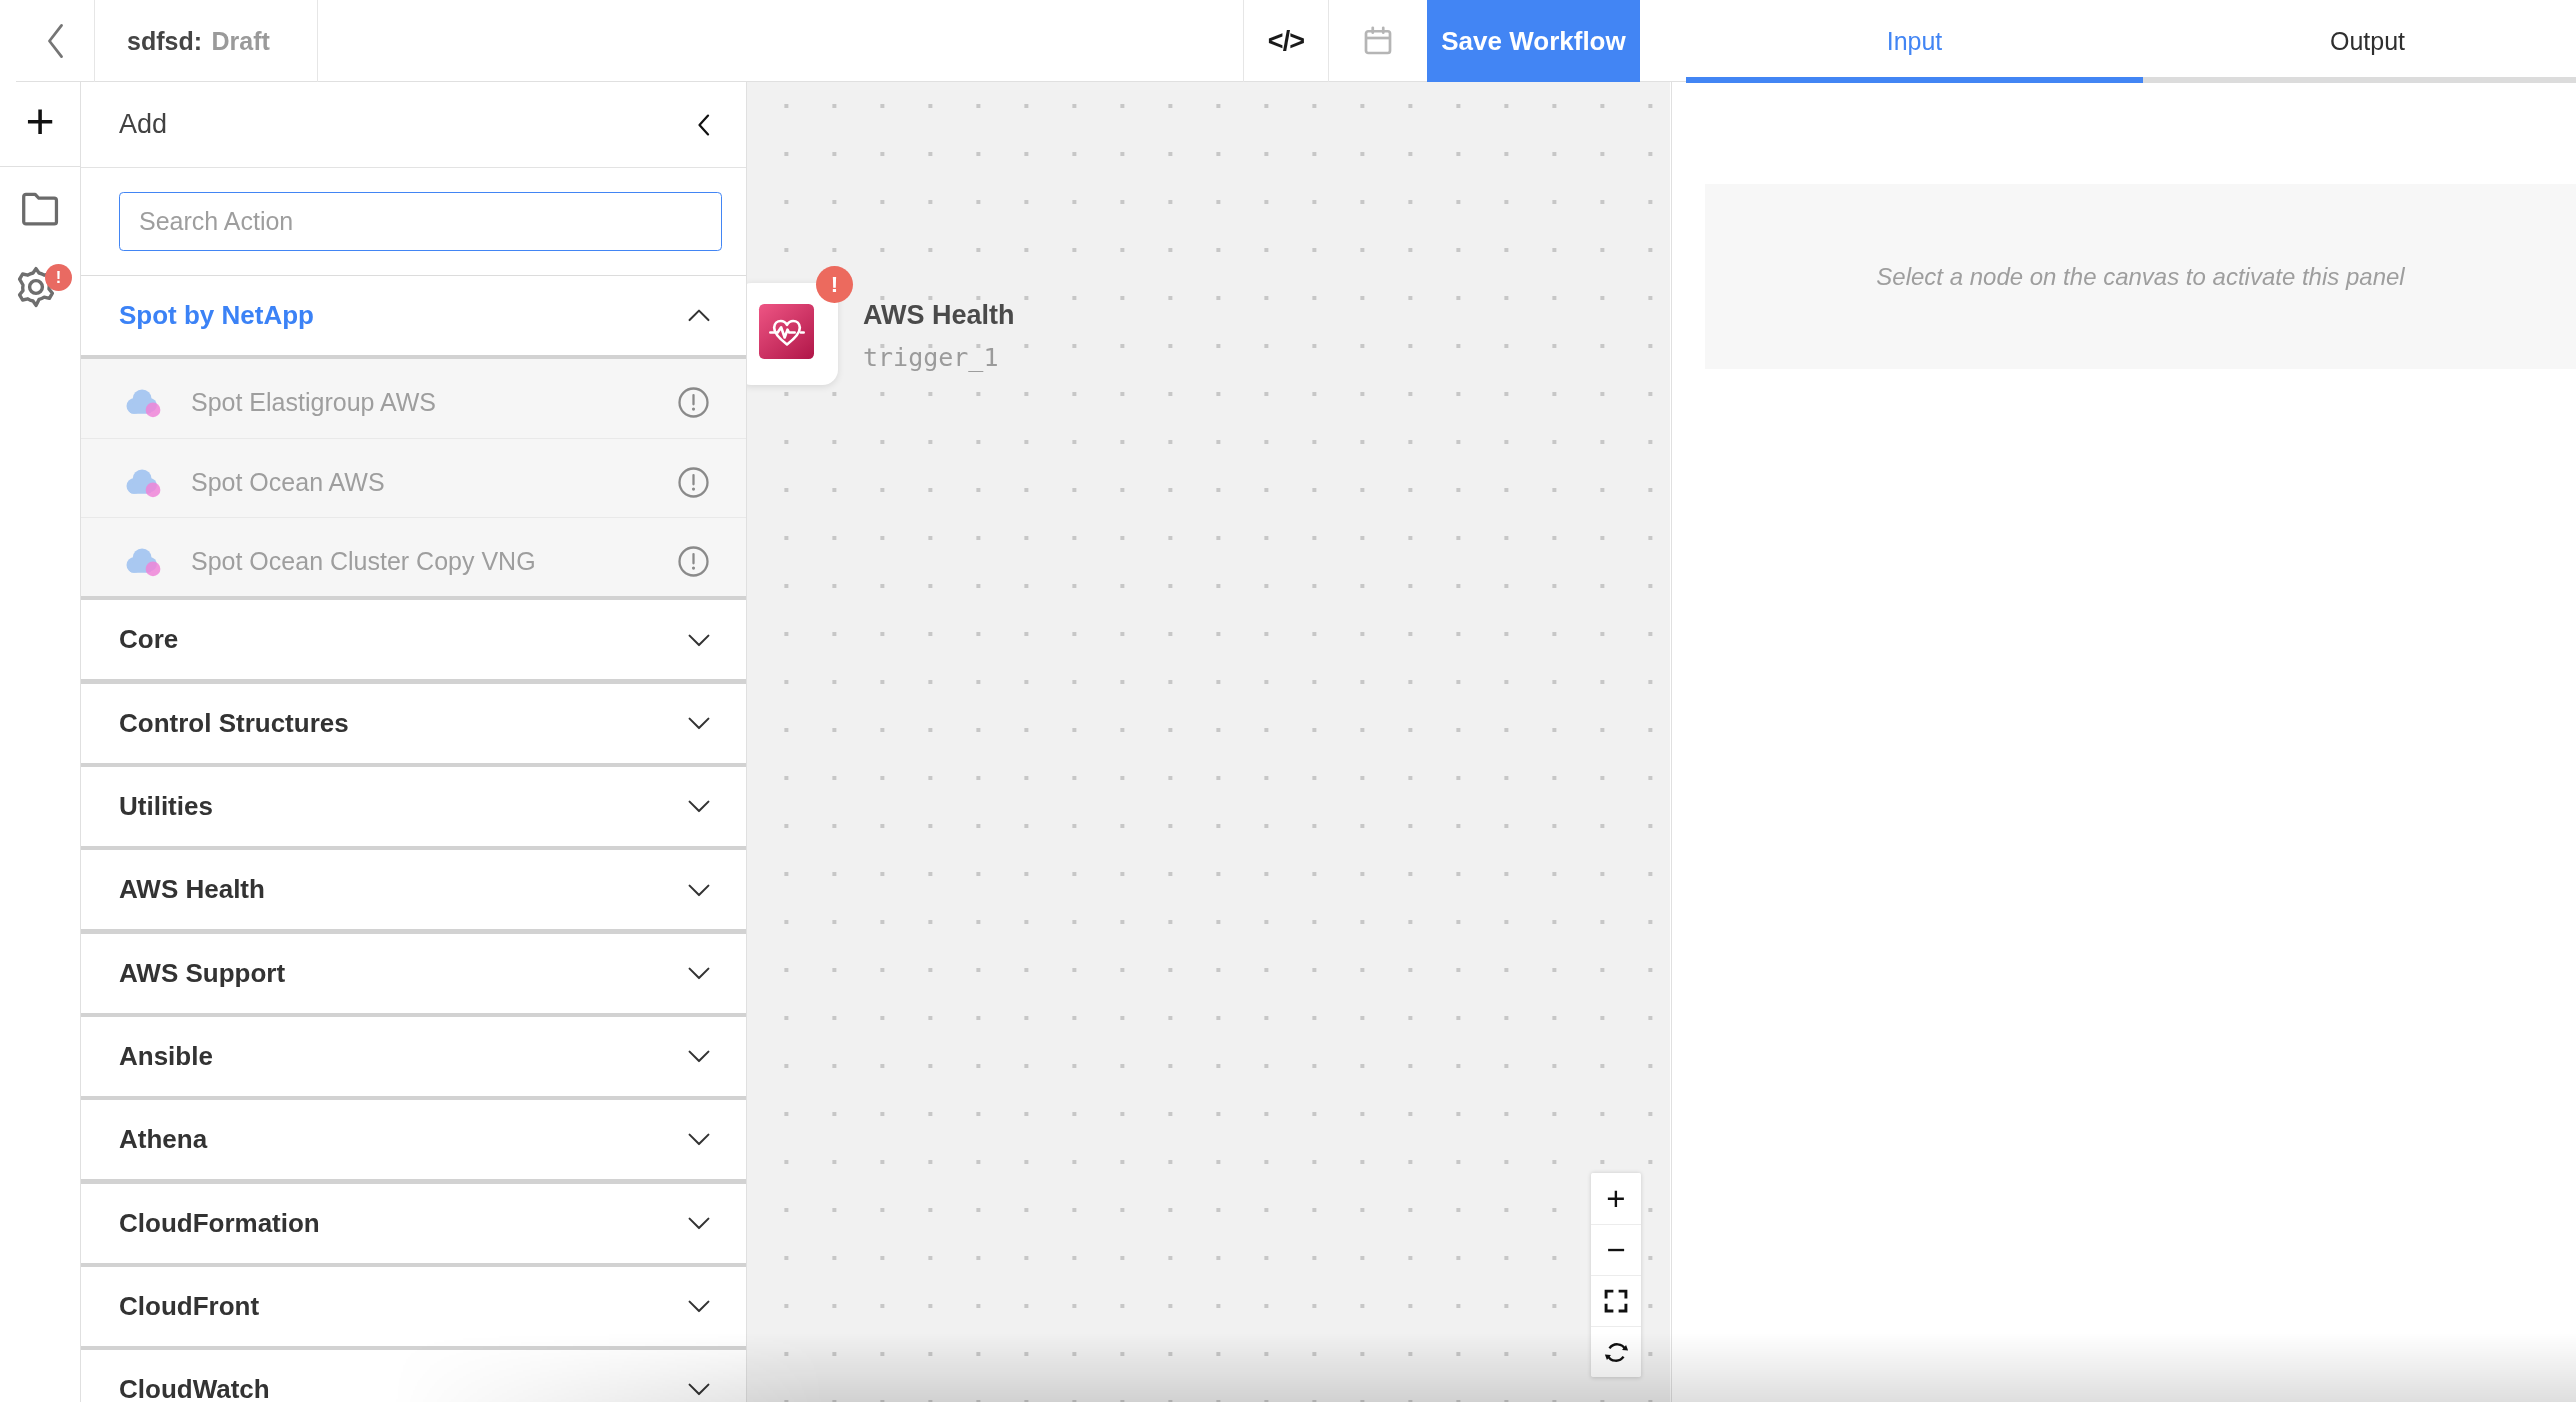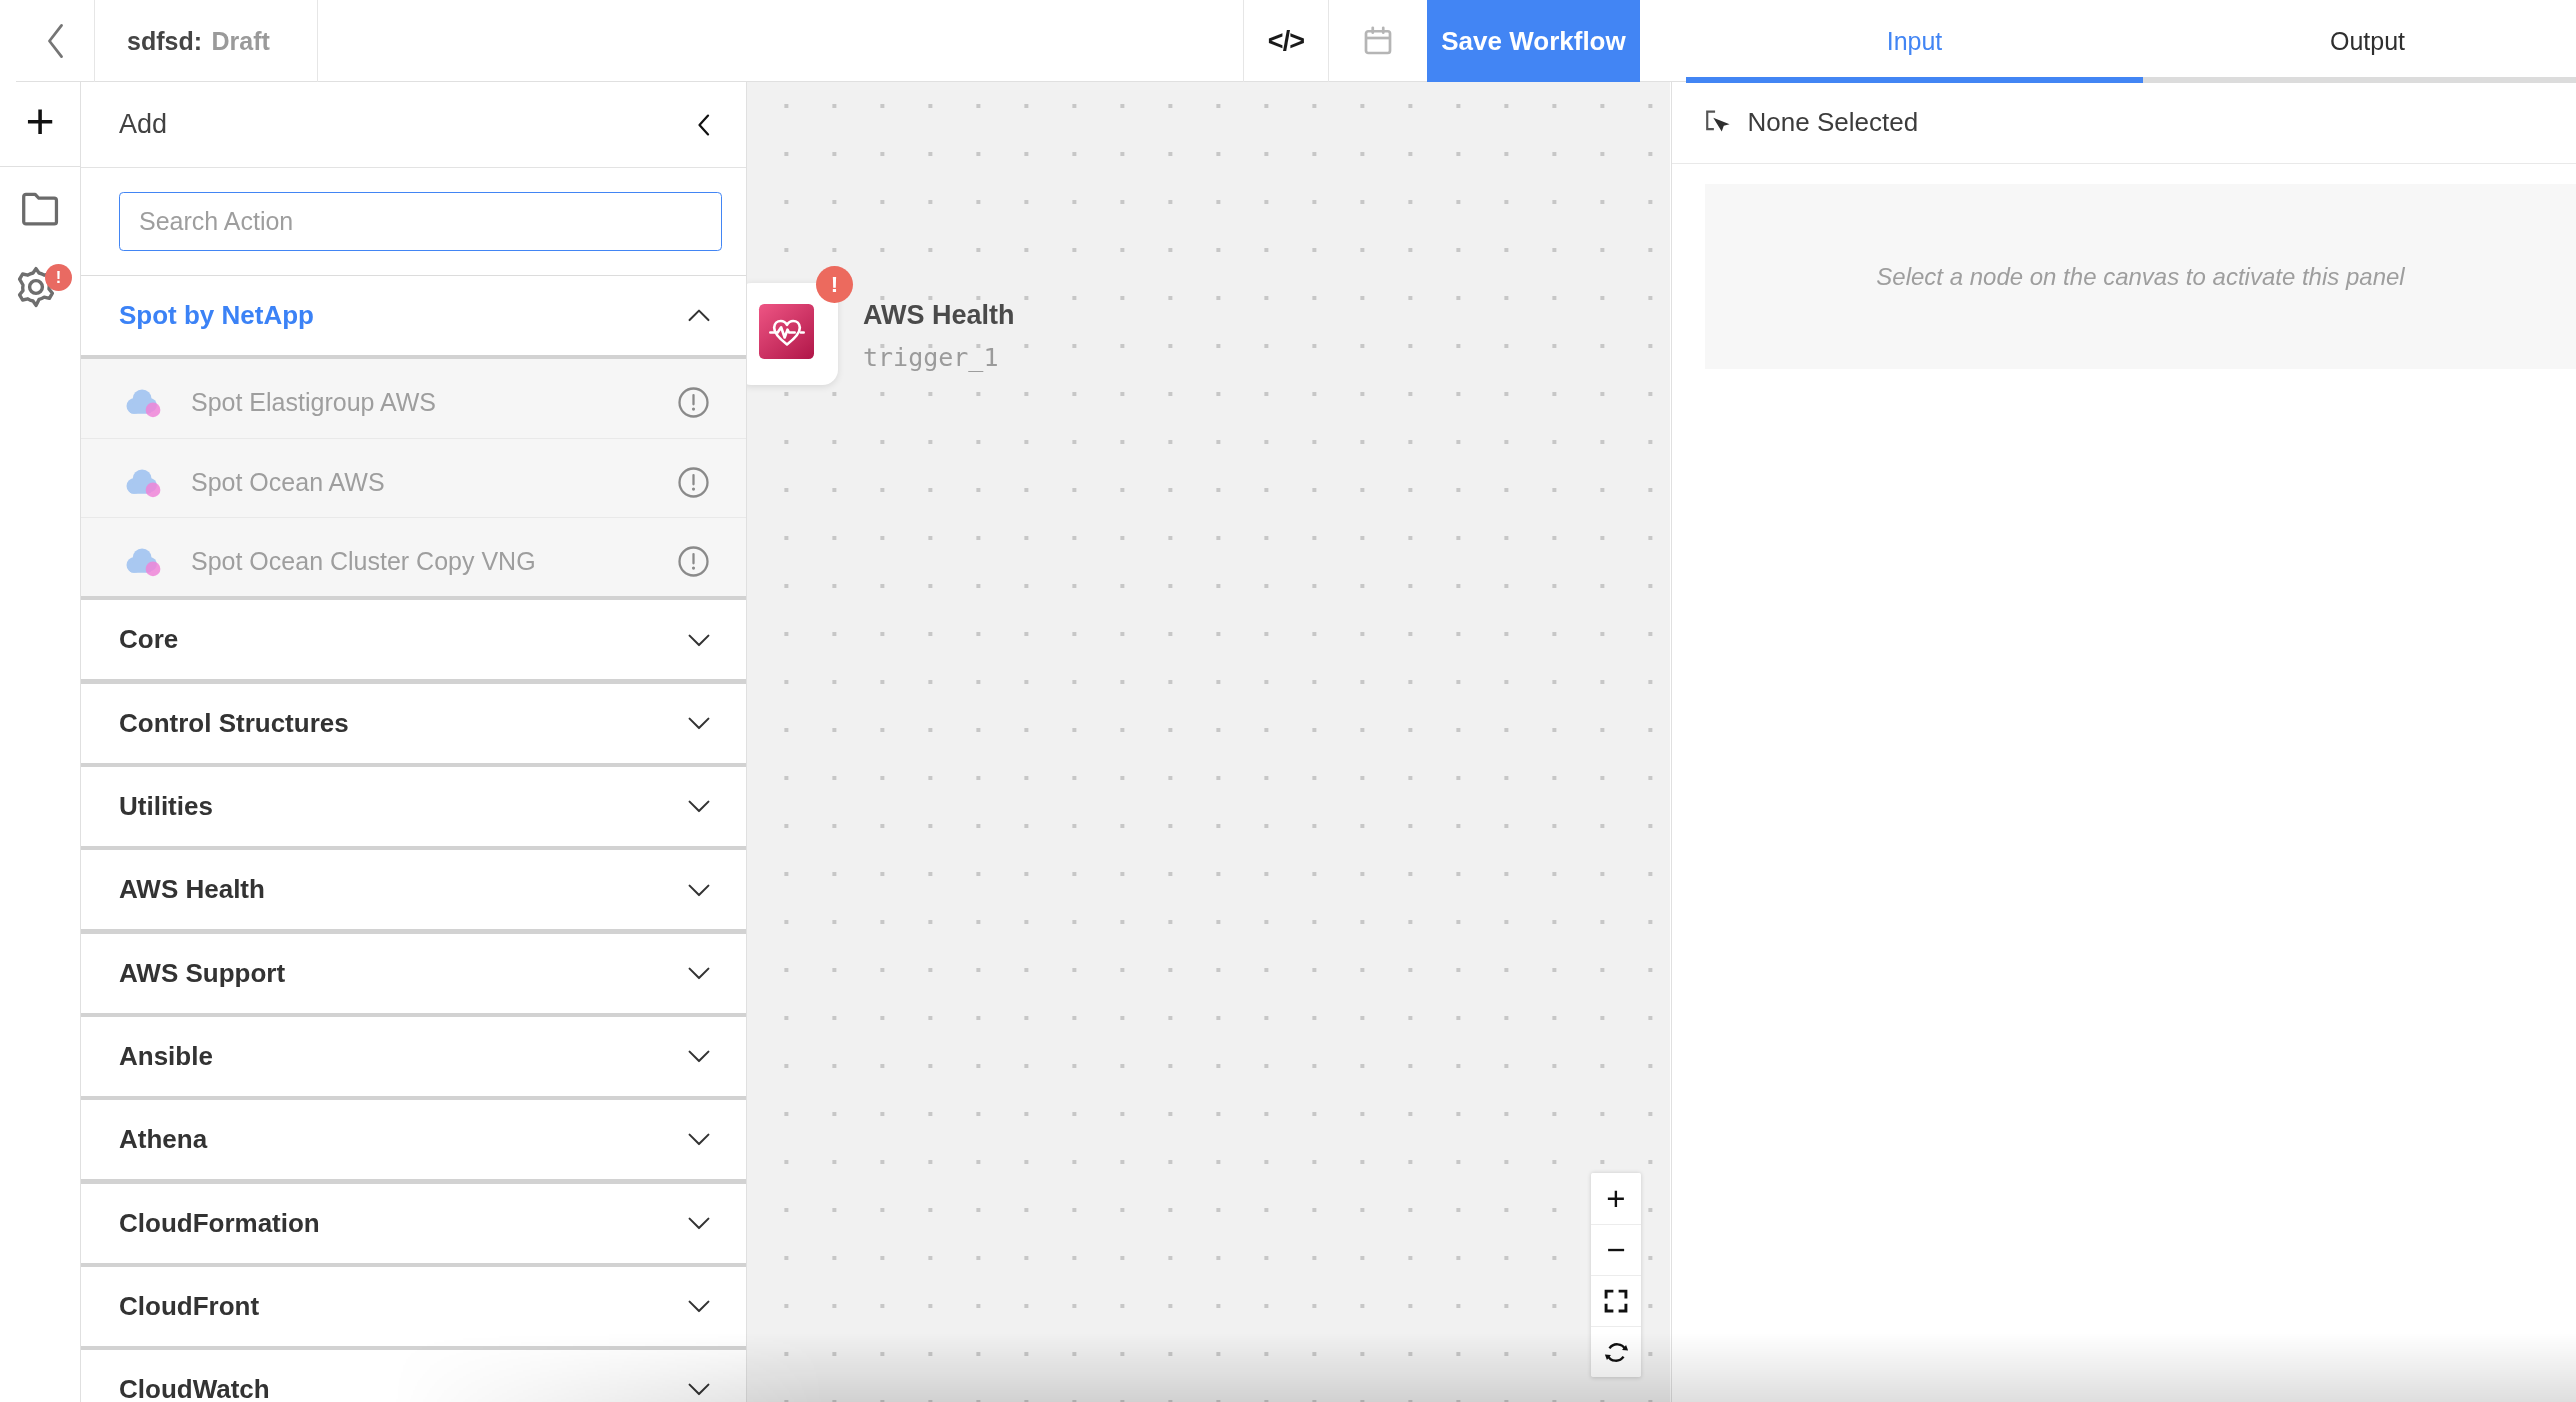--- a/index.html
+++ b/index.html
@@ -365,27 +365,20 @@
       <svg width="29" height="29" viewBox="0 0 24 24">
         <path d="M6.2 8.6 A 7.6 7.6 0 0 1 19.4 9.6" fill="none" stroke="#111" stroke-width="2"></path>
         <polygon points="16.6,9.9 21.6,10.4 19.9,5.7" fill="#111"></polygon>
         <path d="M17.8 15.4 A 7.6 7.6 0 0 1 4.6 14.4" fill="none" stroke="#111" stroke-width="2"></path>
         <polygon points="7.4,14.1 2.4,13.6 4.1,18.3" fill="#111"></polygon>
       </svg>
     </div>
   </div>
 
   <div class="inspector">
-    <div class="sel-row">
-      <svg width="29" height="29" viewBox="0 0 24 24">
-        <path d="M10 3 H3.5 V17.5 H9" fill="none" stroke="#555" stroke-width="1.8"></path>
-        <path d="M8.5 8 L15.5 19.5 L17.2 14.7 L22 13.4 Z" fill="#2f2f2f"></path>
-      </svg>
-      <span class="sel-text">None Selected</span>
-    </div>
     <div class="info-box">
       <span class="info-text">Select a node on the canvas to activate this panel</span>
     </div>
   </div>
 
   <div class="bottom-shade"></div>
 </div>
 
 
 </body></html>

